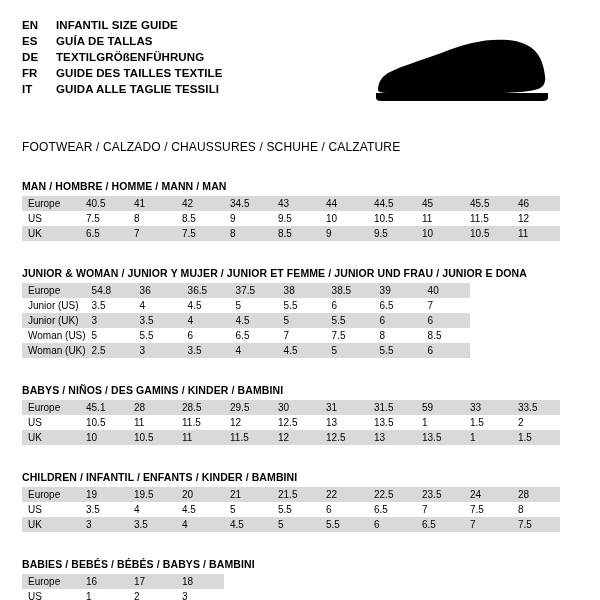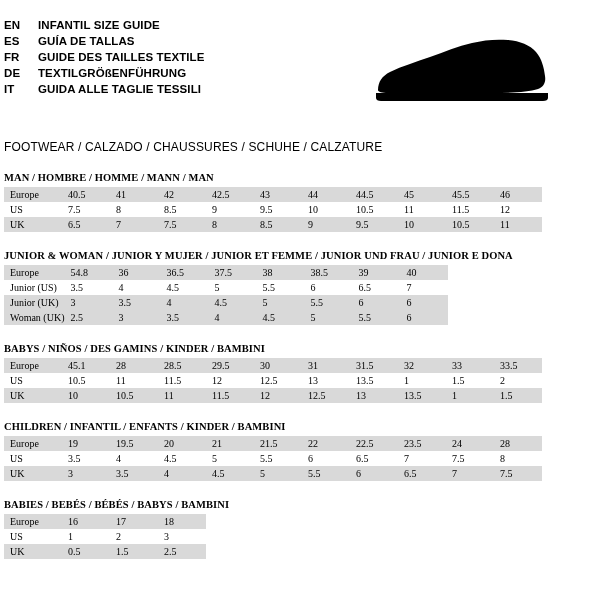--- a/index.html
+++ b/index.html
@@ -13,21 +13,21 @@
     font-family: "Liberation Sans", sans-serif;
     color: #000000;
     position: relative;
     overflow: hidden;
   }
   .page {
     position: relative;
     width: 600px;
     height: 600px;
     box-sizing: border-box;
-    padding: 18px 22px 0 4px;
+    padding: 18px 22px 0 22px;
   }
 
   
   .header {
     display: flex;
     justify-content: space-between;
     align-items: flex-start;
   }
   .lang-block {
     display: flex;
@@ -57,22 +57,21 @@
 
   .footwear-title {
     margin-top: 30px;
     font-size: 12px;
     font-weight: normal;
     letter-spacing: 0.15px;
   }
 
   
   .section {
-    margin-top: 18px;
-    font-family: Liberation Serif, serif;
+    margin-top: 26px;
   }
   .section-title {
     font-size: 10.5px;
     font-weight: bold;
     letter-spacing: 0.1px;
     margin-bottom: 4px;
   }
   table.size-table {
     border-collapse: collapse;
     table-layout: fixed;
@@ -109,26 +108,26 @@
 
     <div class="lang-row">
           <span class="lang-code">EN</span>
           <span class="lang-text">INFANTIL SIZE GUIDE</span>
         </div>
         <div class="lang-row">
           <span class="lang-code">ES</span>
           <span class="lang-text">GUÍA DE TALLAS</span>
         </div>
         <div class="lang-row">
+          <span class="lang-code">DE</span>
+          <span class="lang-text">TEXTILGRÖßENFÜHRUNG</span>
+        </div>
+        <div class="lang-row">
           <span class="lang-code">FR</span>
           <span class="lang-text">GUIDE DES TAILLES TEXTILE</span>
-        </div>
-        <div class="lang-row">
-          <span class="lang-code">DE</span>
-          <span class="lang-text">TEXTILGRÖßENFÜHRUNG</span>
         </div>
         <div class="lang-row">
           <span class="lang-code">IT</span>
           <span class="lang-text">GUIDA ALLE TAGLIE TESSILI</span>
         </div>
       </div>
     <div class="shoe-art">
       <svg width="178" height="68" viewBox="0 0 178 68" xmlns="http://www.w3.org/2000/svg" aria-hidden="true">
         <path d="M6 52 C6 44 10 38 18 34 C30 28 44 24 58 19 C72 14 86 8 100 5 C112 2 124 1 136 2 C148 3 158 7 164 14 C170 21 172 30 173 38 C174 44 172 49 166 51 C156 54 140 55 120 55 L16 55 C10 55 6 54 6 52 Z" fill="#000000"></path>
         <path d="M4 55 L176 55 L176 60 C176 62 174 63 171 63 L9 63 C6 63 4 62 4 60 Z" fill="#000000"></path>
@@ -154,21 +153,21 @@
             <col style="width: 48px;">
             <col style="width: 48px;">
             <col style="width: 48px;">
           </colgroup>
           <tbody>
             <tr class="shaded">
               <td class="label-cell">Europe</td>
               <td>40.5</td>
               <td>41</td>
               <td>42</td>
-              <td>42.5</td>
+              <td>34.5</td>
               <td>43</td>
               <td>44</td>
               <td>44.5</td>
               <td>45</td>
               <td>45.5</td>
               <td>46</td>
             </tr>
             <tr class="plain">
               <td class="label-cell">US</td>
               <td>7.5</td>
@@ -239,20 +238,31 @@
               <td class="label-cell">Junior (UK)</td>
               <td>3</td>
               <td>3.5</td>
               <td>4</td>
               <td>4.5</td>
               <td>5</td>
               <td>5.5</td>
               <td>6</td>
               <td>6</td>
             </tr>
+            <tr class="plain">
+              <td class="label-cell">Woman (US)</td>
+              <td>5</td>
+              <td>5.5</td>
+              <td>6</td>
+              <td>6.5</td>
+              <td>7</td>
+              <td>7.5</td>
+              <td>8</td>
+              <td>8.5</td>
+            </tr>
             <tr class="shaded">
               <td class="label-cell">Woman (UK)</td>
               <td>2.5</td>
               <td>3</td>
               <td>3.5</td>
               <td>4</td>
               <td>4.5</td>
               <td>5</td>
               <td>5.5</td>
               <td>6</td>
@@ -279,21 +289,21 @@
           <tbody>
             <tr class="shaded">
               <td class="label-cell">Europe</td>
               <td>45.1</td>
               <td>28</td>
               <td>28.5</td>
               <td>29.5</td>
               <td>30</td>
               <td>31</td>
               <td>31.5</td>
-              <td>32</td>
+              <td>59</td>
               <td>33</td>
               <td>33.5</td>
             </tr>
             <tr class="plain">
               <td class="label-cell">US</td>
               <td>10.5</td>
               <td>11</td>
               <td>11.5</td>
               <td>12</td>
               <td>12.5</td>

